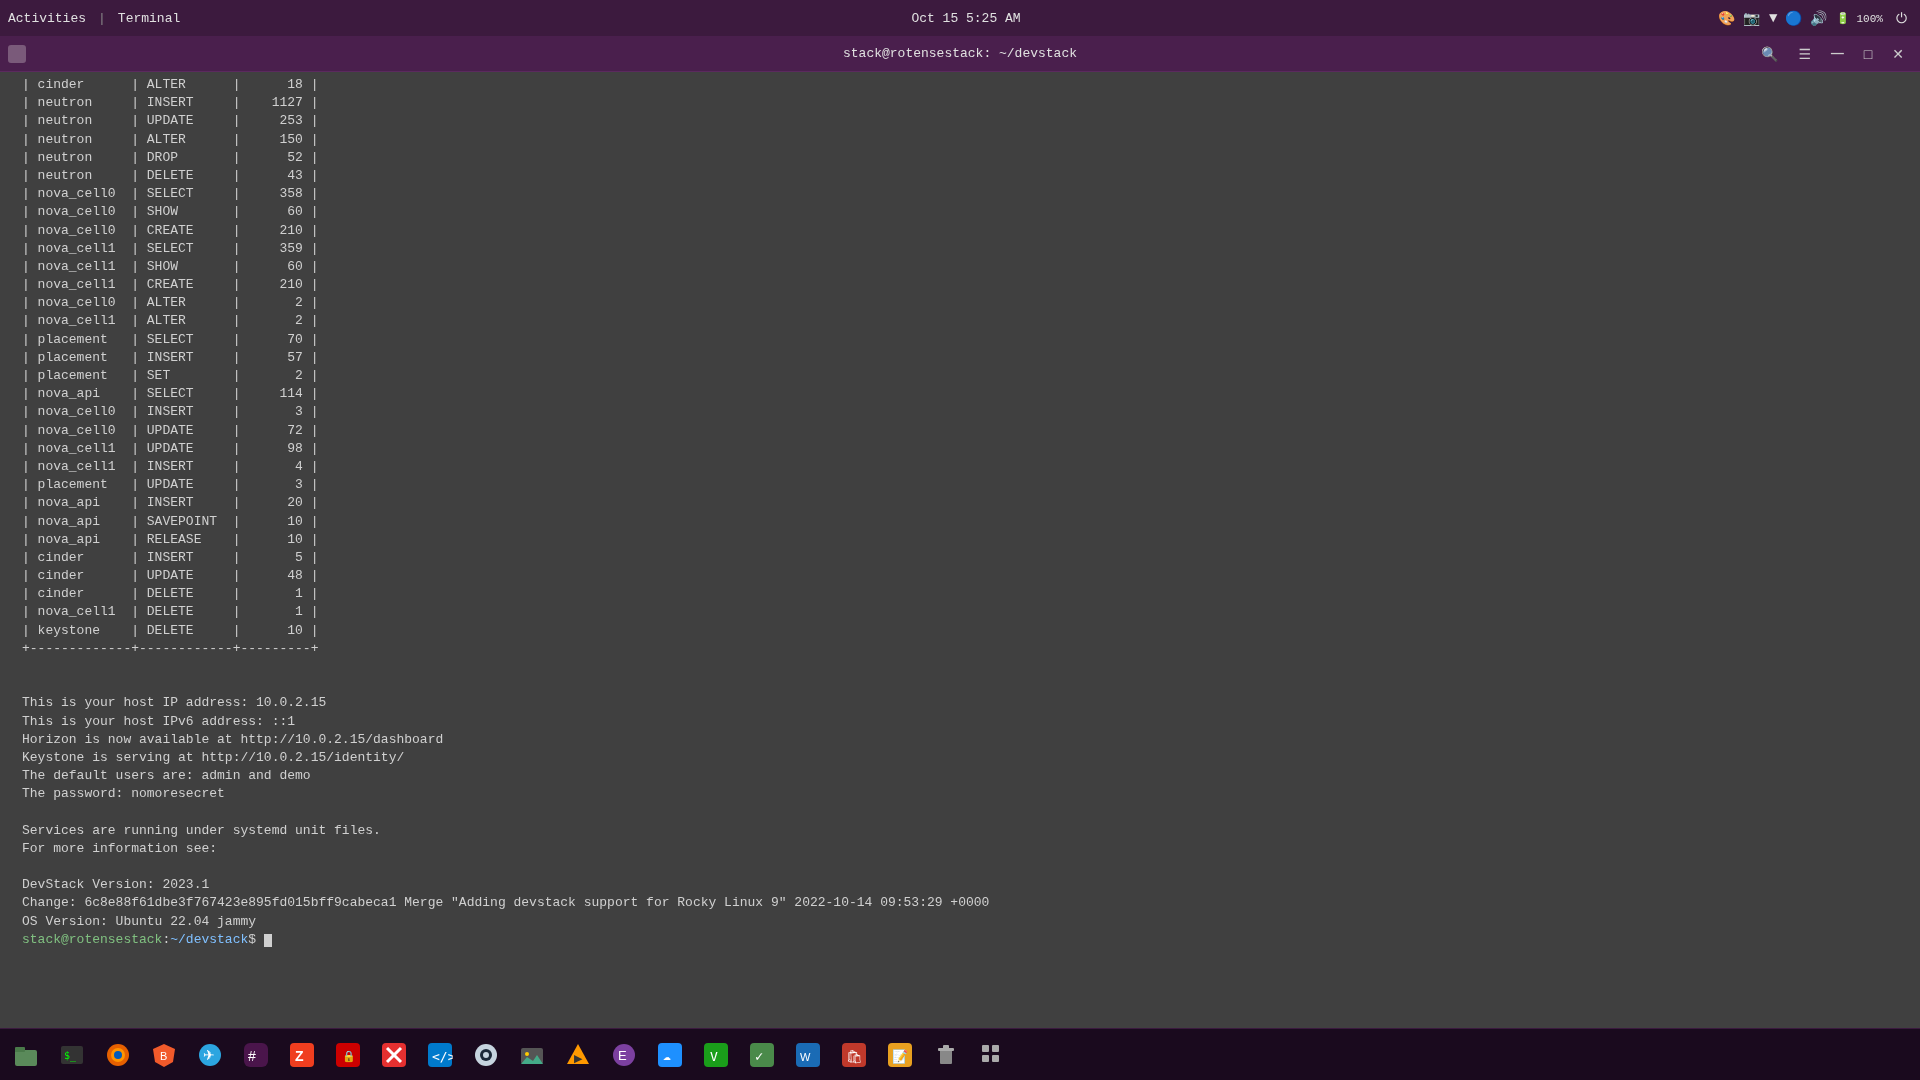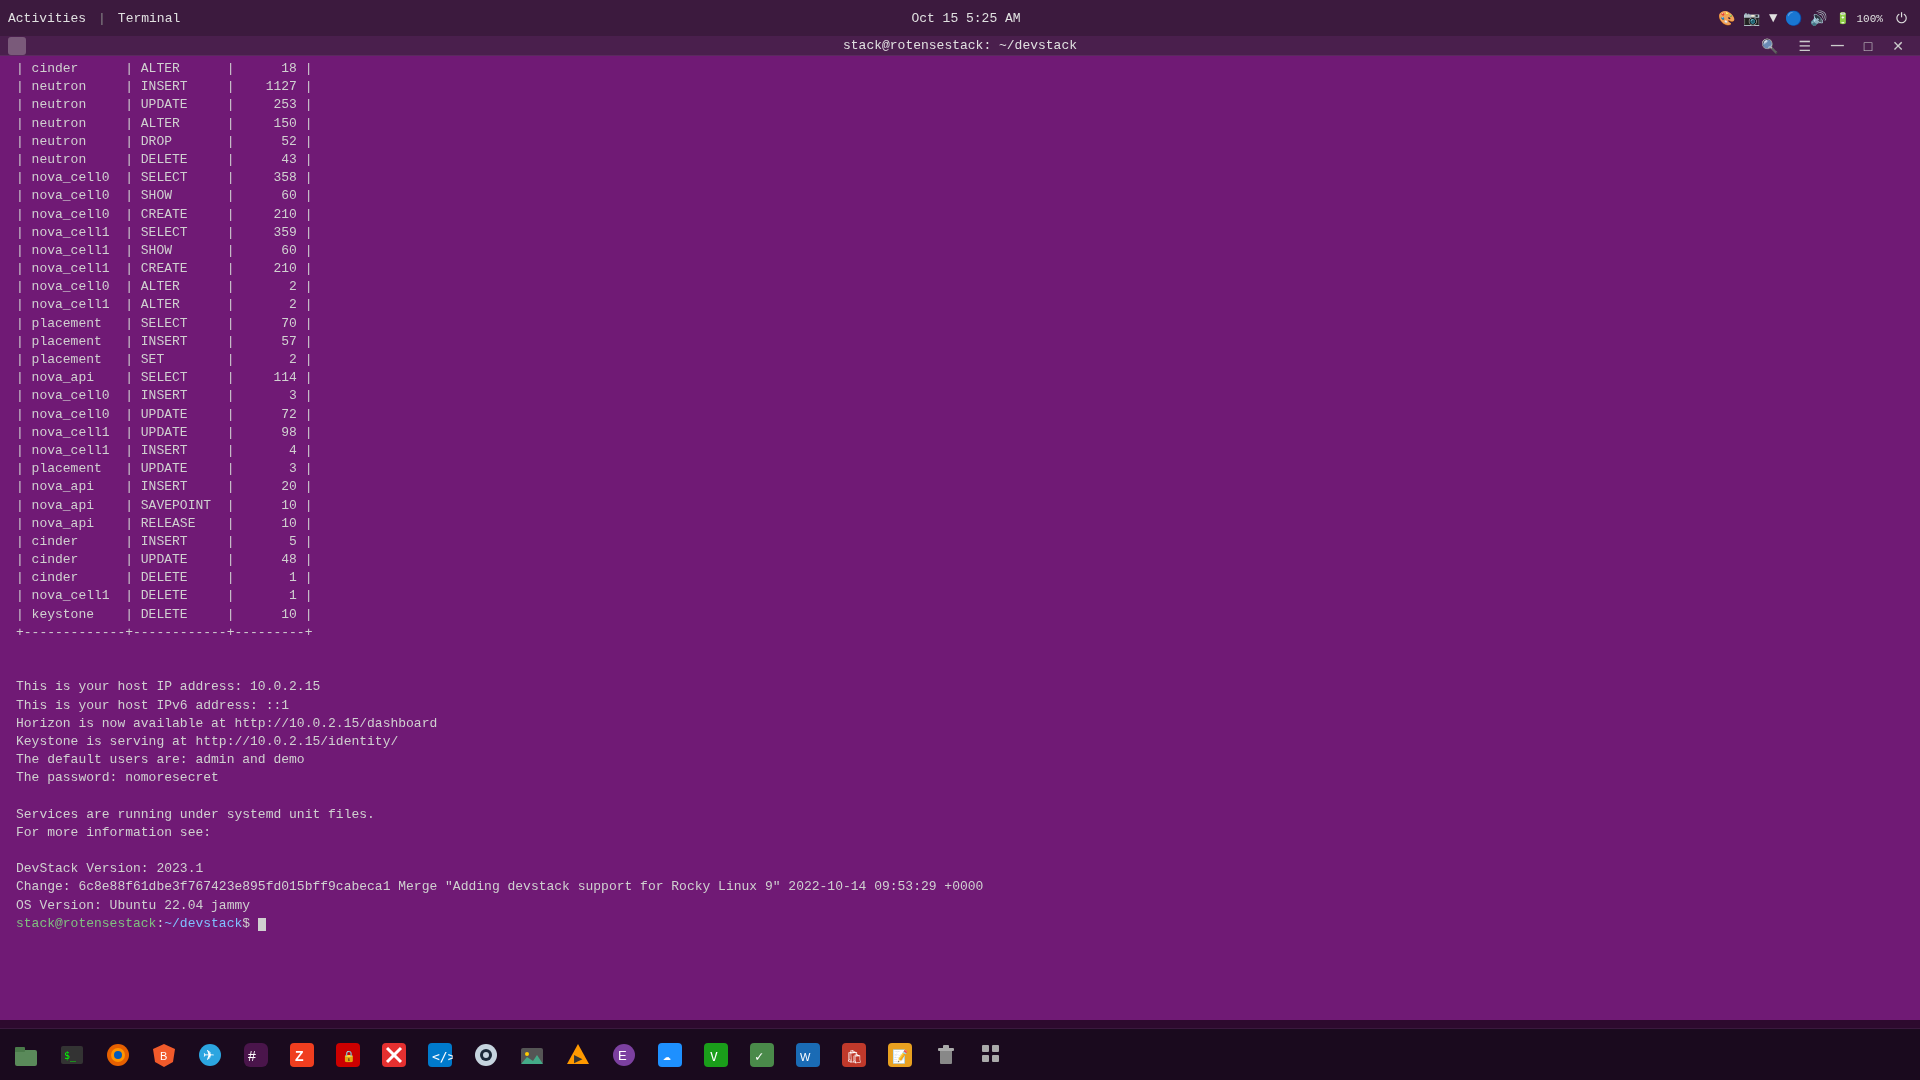--- a/index.html
+++ b/index.html
@@ -48,21 +48,21 @@
       border: none;
       color: #e0e0e0;
       cursor: pointer;
       font-size: 14px;
       padding: 2px 5px;
     }
 
     
     #window-chrome {
       width: 100%;
-      height: 20px;
+      height: 36px;
       background: #4a1f4d;
       display: flex;
       align-items: center;
       justify-content: space-between;
       padding: 0 8px;
       border-bottom: 1px solid #5a2a5e;
     }
     #window-title {
       position: absolute;
       left: 50%;
@@ -90,23 +90,23 @@
     .file-icon {
       width: 20px;
       height: 20px;
       background: #888;
       display: inline-block;
       border-radius: 2px;
     }
 
     
     #terminal {
-      background: #701a75;
+      background: #404040;
       color: #d0d0d0;
-      padding: 4px 16px;
+      padding: 4px 22px;
       font-family: 'Courier New', Courier, monospace;
       font-size: 13px;
       line-height: 1.4;
       height: calc(1080px - 28px - 36px - 52px);
       overflow: hidden;
     }
 
     .table-line {
       white-space: pre;
       color: #d0d0d0;

